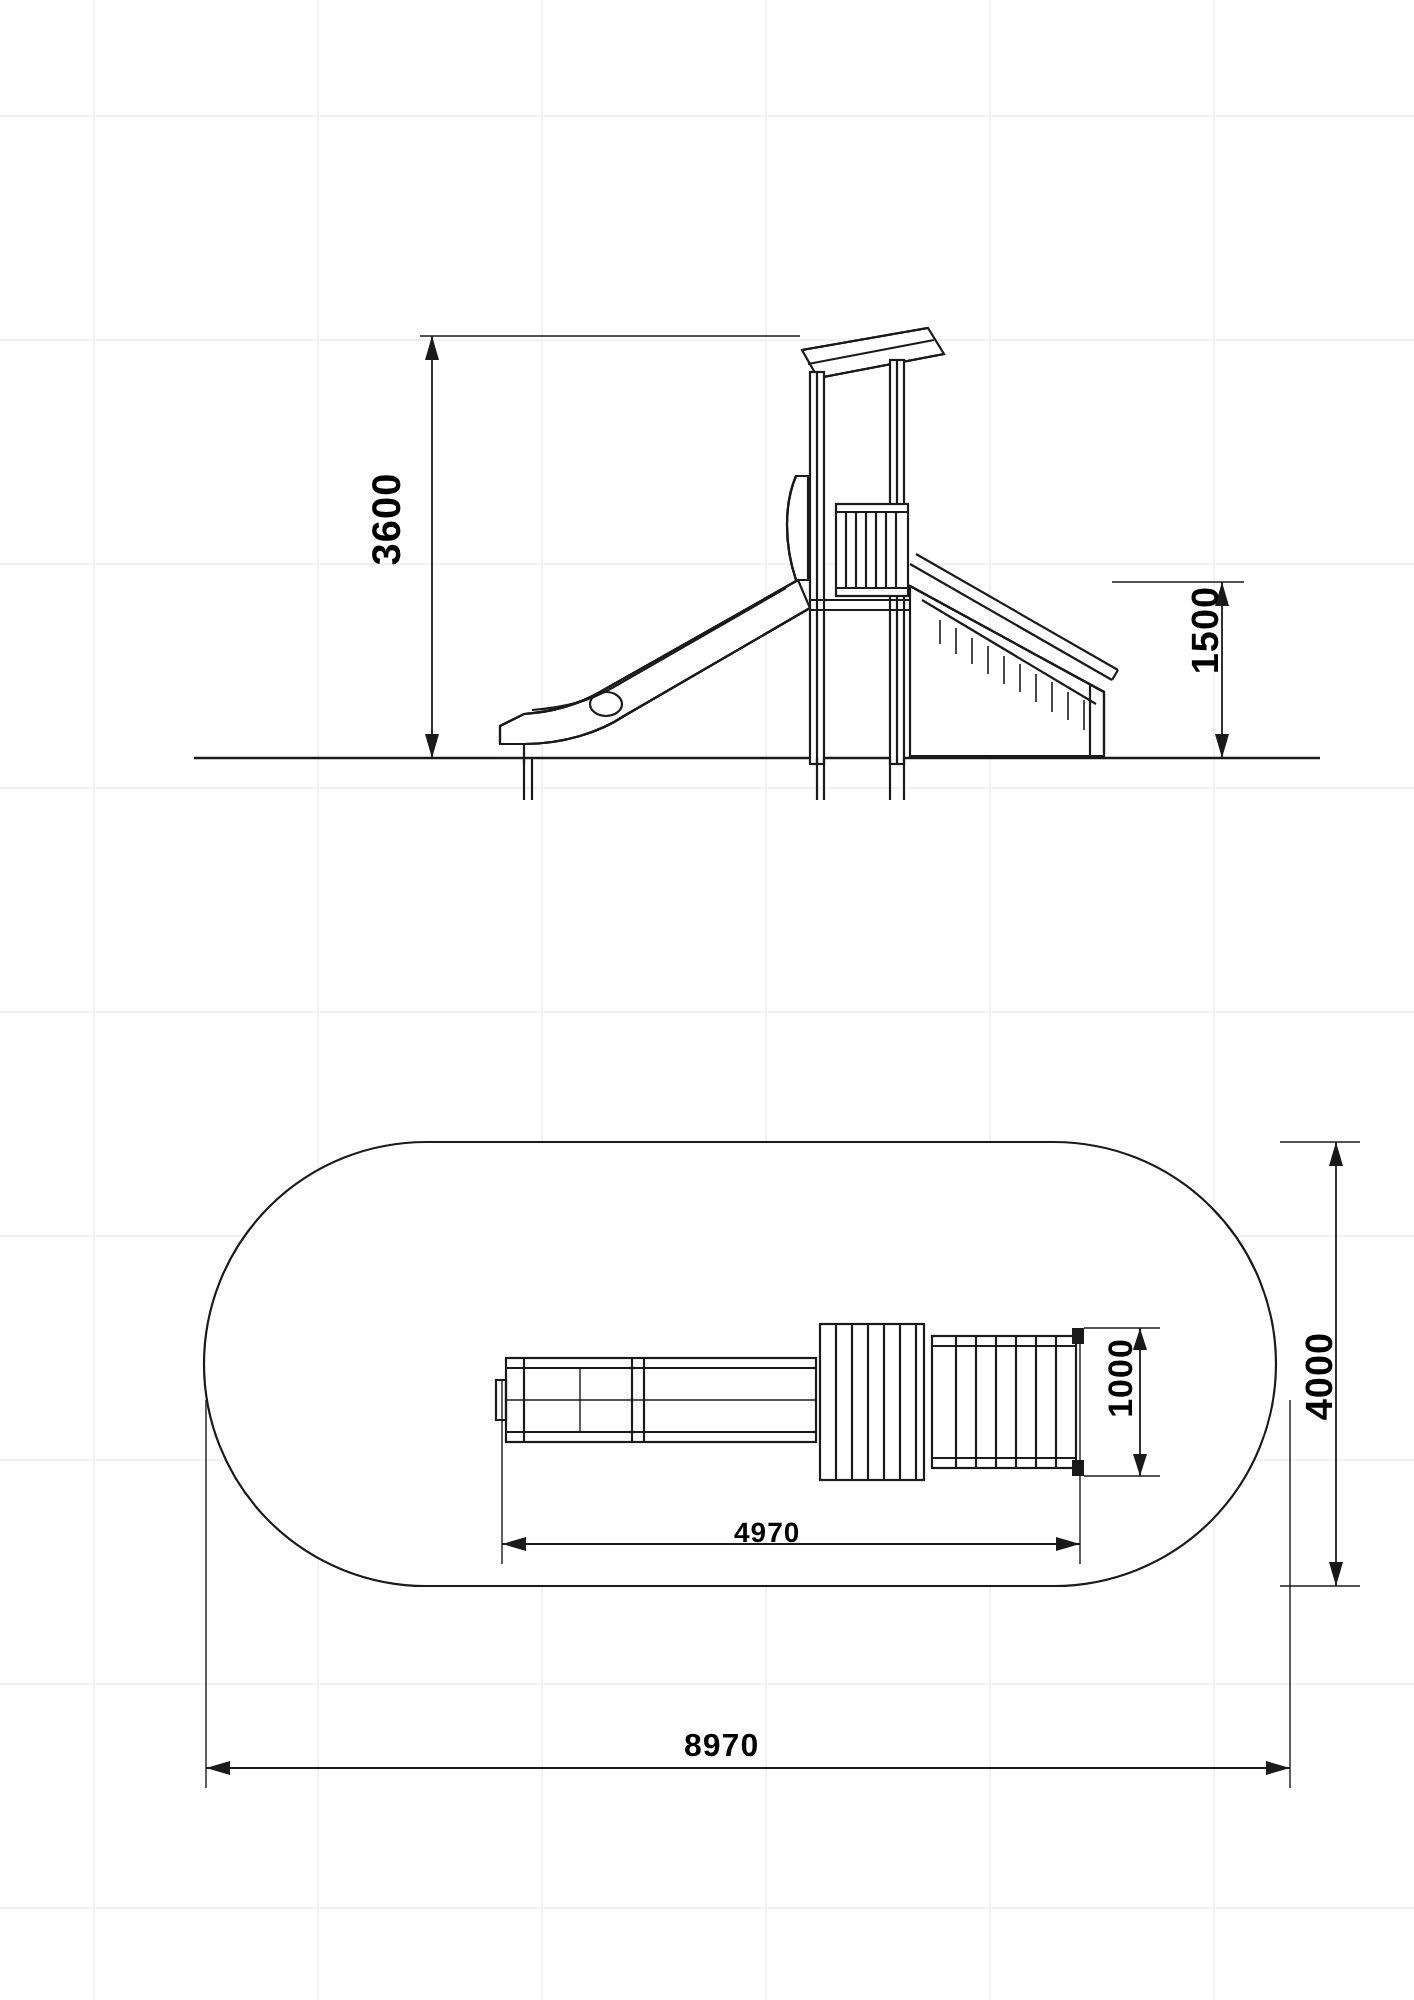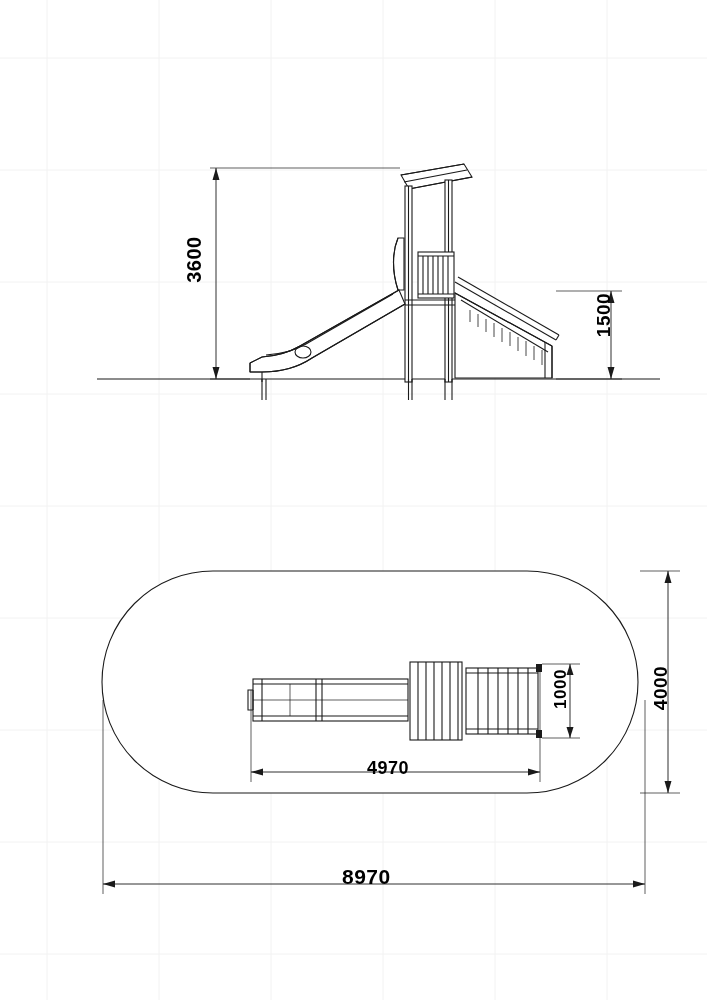--- a/index.html
+++ b/index.html
@@ -29,22 +29,22 @@
     white-space: nowrap;
   }
   .vert {
     transform-origin: 50% 50%;
     transform: rotate(-90deg);
   }
   .t3600 { left: 171px; top: 248px; font-size: 20px; }
   .t1500 { left: 582px; top: 304px; font-size: 19px; }
   .t4000 { left: 639px; top: 677px; font-size: 19px; }
   .t1000 { left: 541px; top: 679px; font-size: 17px; }
-  .t4970 { left: 367px; top: 758px; font-size: 18px; }
-  .t8970 { left: 342px; top: 865px; font-size: 21px; }
+  .t4970 { left: 367px; top: 758px; font-size: 14px; }
+  .t8970 { left: 342px; top: 865px; font-size: 16px; }
 </style>
 </head>
 <body>
 
 <svg id="sheet" viewBox="0 0 707 1000" xmlns="http://www.w3.org/2000/svg">
 
   <g stroke="#f2f2f2" stroke-width="1" fill="none">
     <line x1="0" y1="58" x2="707" y2="58"></line>
     <line x1="0" y1="170" x2="707" y2="170"></line>
     <line x1="0" y1="282" x2="707" y2="282"></line>

